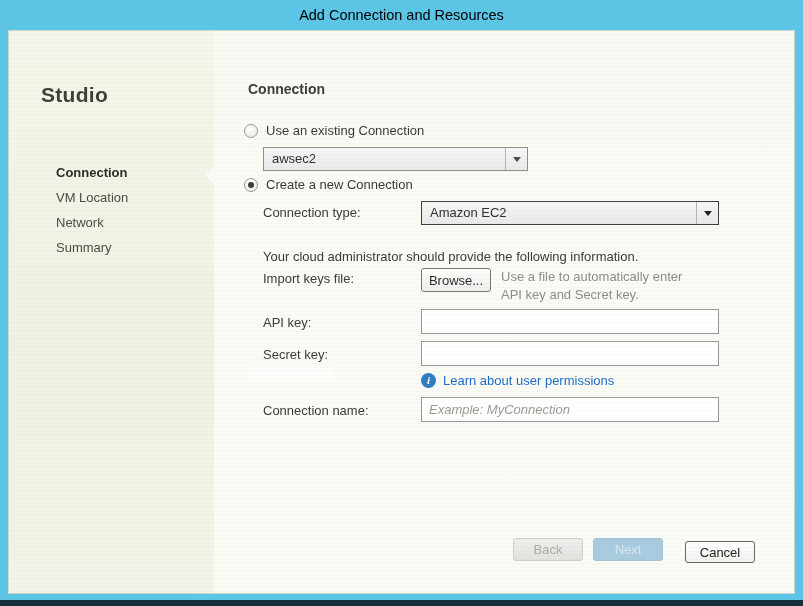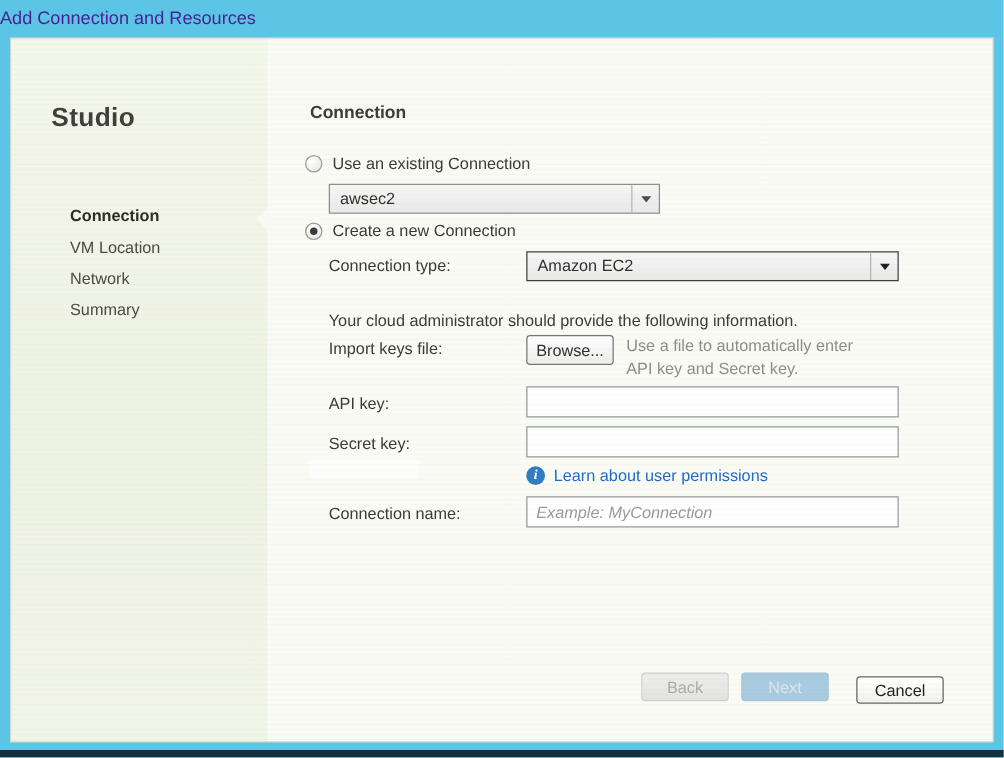--- a/index.html
+++ b/index.html
@@ -1,21 +1,21 @@
 <!DOCTYPE html>
 <html><head>
 <meta charset="utf-8">
 <style>
   * { margin:0; padding:0; box-sizing:border-box; }
   html,body { width:803px; height:606px; overflow:hidden; }
   body { font-family:"Liberation Sans","DejaVu Sans",sans-serif; position:relative; }
 
   .frame { position:absolute; inset:0; background:#5cc5e6; }
   .titlebar { position:absolute; top:0; left:0; right:0; height:30px;
-    text-align:left; line-height:30px; font-size:14.5px; color:#4c1d95; }
+    text-align:center; line-height:30px; font-size:14.5px; color:#000000; }
   .bottom-strip { position:absolute; left:0; bottom:0; width:100%; height:6px; background:#15303b; }
 
   .dialog { position:absolute; left:8px; top:30px; width:787px; height:564px;
     background:linear-gradient(160deg,#f2f4e9 0%,#f6f8f0 45%,#f9faf4 100%);
     border:1px solid rgba(130,150,140,0.35); overflow:hidden; }
   .dialog::after { content:""; position:absolute; inset:0; pointer-events:none;
     background:repeating-linear-gradient(180deg, rgba(140,150,130,0.045) 0 1px, transparent 1px 4px); }
 
   .sidebar { position:absolute; left:0; top:0; width:205px; height:100%;
     background:linear-gradient(180deg,#f3f6ea 0%,#eef2e3 55%,#f1f4e8 100%); }

